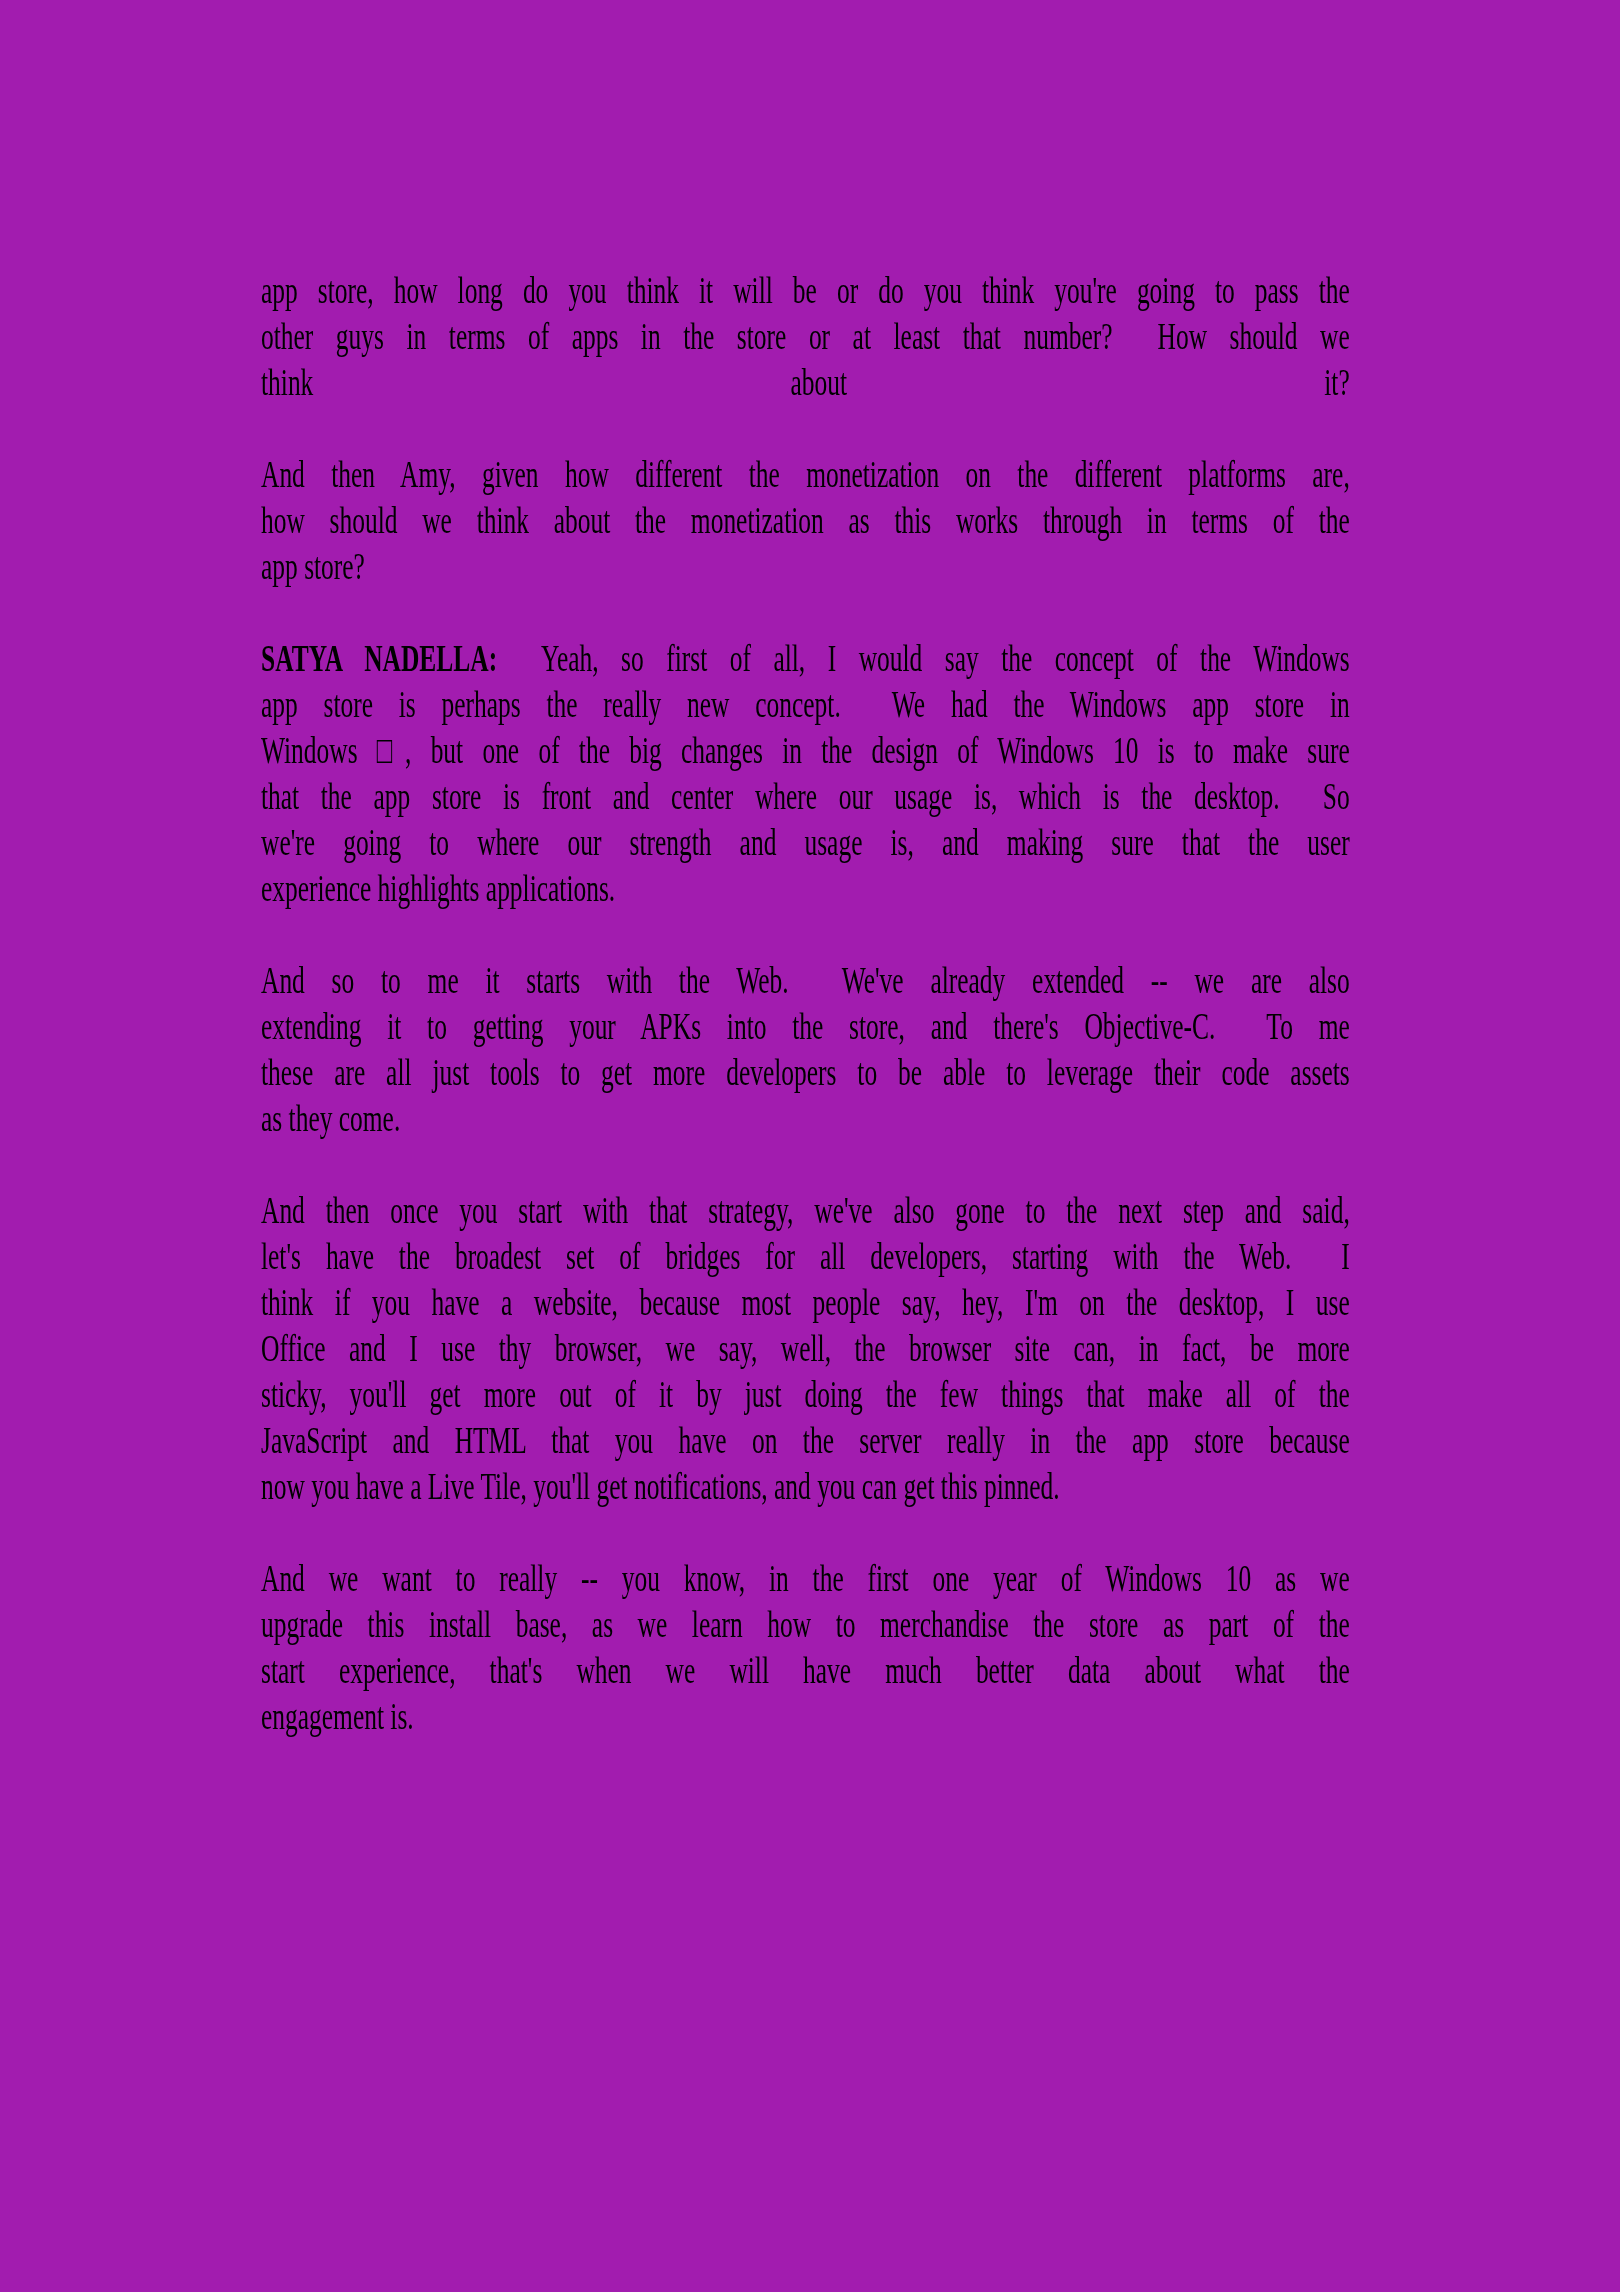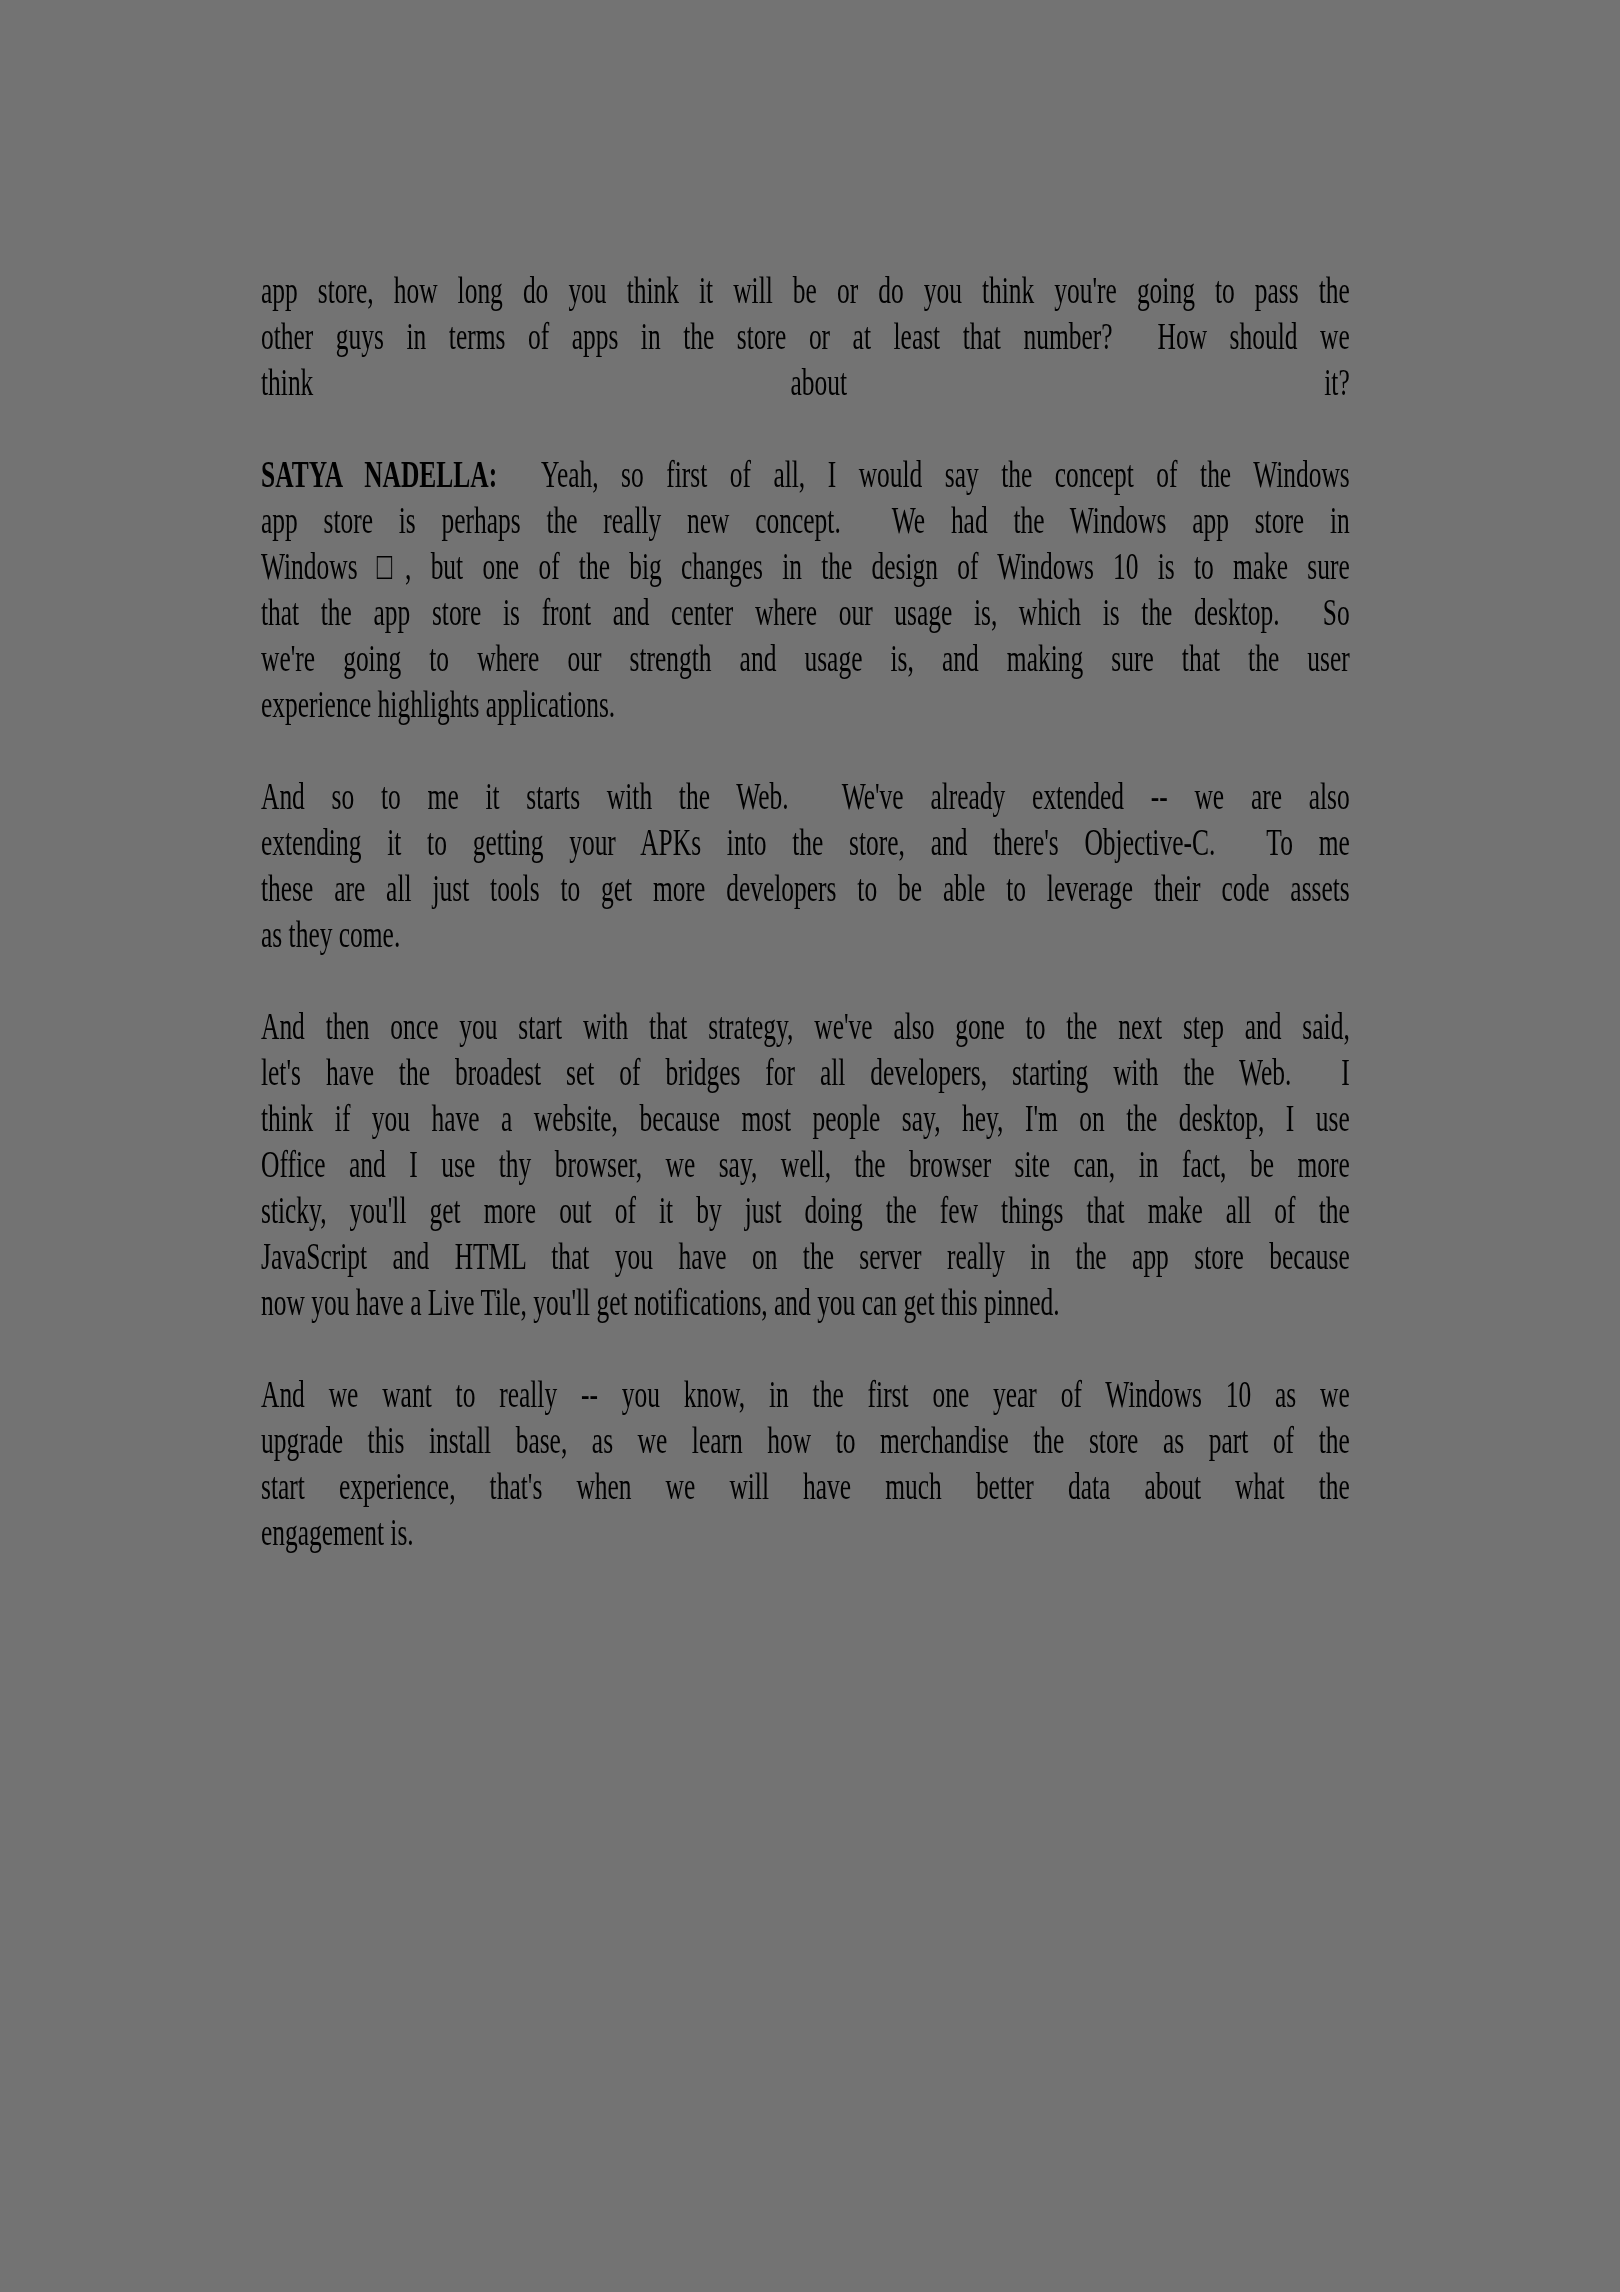--- a/index.html
+++ b/index.html
@@ -5,21 +5,21 @@
 <style>
   html, body {
     margin: 0;
     padding: 0;
     background: #ffffff;
   }
   .page {
     position: relative;
     width: 1620px;
     height: 2293px;
-    background: #737373;
+    background: #a21caf;
     overflow: hidden;
     font-family: "Liberation Serif", "DejaVu Serif", serif;
     color: #000000;
   }
   .content {
     position: absolute;
     left: 261px;
     top: 267px;
     width: 1089px;
   }
@@ -49,20 +49,25 @@
 
 <div class="page">
   <div class="content">
 
     <div class="para">
       <div class="line j">app store, how long do you think it will be or do you think you're going to pass the</div>
       <div class="line j">other guys in terms of apps in the store or at least that number?  How should we</div>
       <div class="line j">think about it?</div>
     </div>
 
+    <div class="para">
+      <div class="line j">And then Amy, given how different the monetization on the different platforms are,</div>
+      <div class="line j">how should we think about the monetization as this works through in terms of the</div>
+      <div class="line">app store?</div>
+    </div>
 
     <div class="para">
       <div class="line j"><span class="speaker">SATYA NADELLA:</span><span>  Yeah, so first of all, I would say the concept of the Windows</span></div>
       <div class="line j">app store is perhaps the really new concept.  We had the Windows app store in</div>
       <div class="line j">Windows □, but one of the big changes in the design of Windows 10 is to make sure</div>
       <div class="line j">that the app store is front and center where our usage is, which is the desktop.  So</div>
       <div class="line j">we're going to where our strength and usage is, and making sure that the user</div>
       <div class="line">experience highlights applications.</div>
     </div>
 

